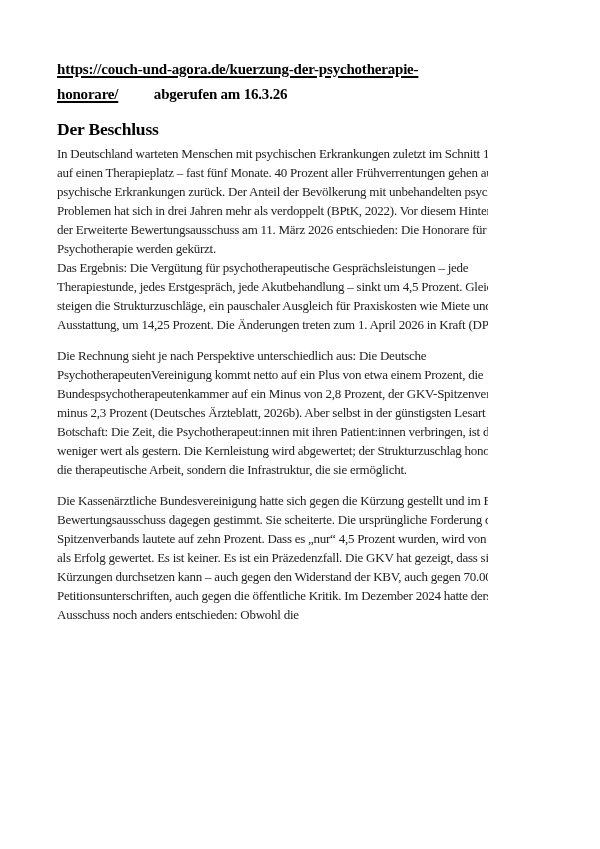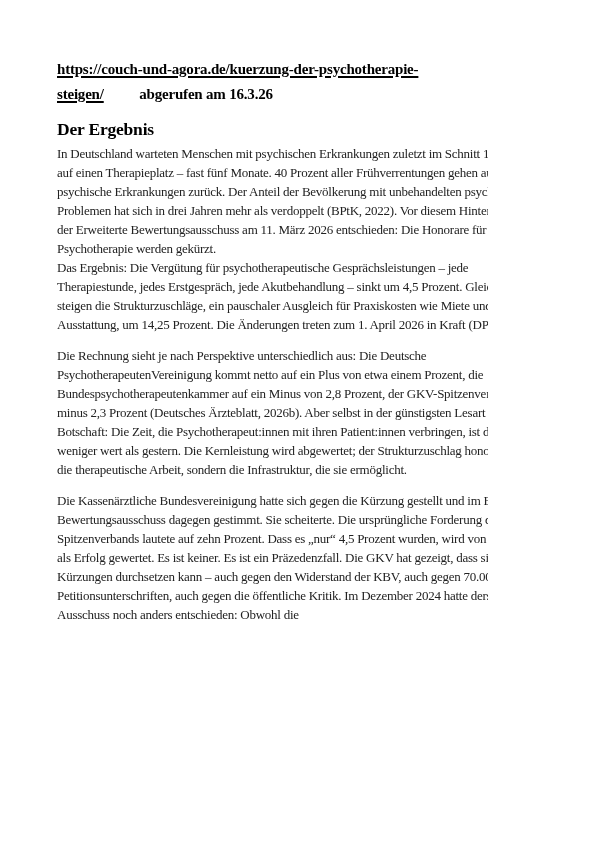--- a/index.html
+++ b/index.html
@@ -68,25 +68,25 @@
   .body-text p.spaced {
     margin-top: 12px;
   }
 </style>
 </head>
 <body>
 
 <div class="page">
 
   <div class="source">
-    <a href="#"><span>https://couch-und-agora.de/kuerzung-der-psychotherapie-</span><br><span>steigen/</span></a><span class="note"> <span>abgerufen am 16.3.26</span></span>
+    <a href="#"><span>https://couch-und-agora.de/kuerzung-der-psychotherapie-</span><br><span>honorare/</span></a><span class="note"> <span>abgerufen am 16.3.26</span></span>
   </div>
 
 
-  <h2 class="section">Der Ergebnis</h2>
+  <h2 class="section">Der Beschluss</h2>
 
   <div class="body-text">
     <p class="first">In Deutschland warteten Menschen mit psychischen Erkrankungen zuletzt im Schnitt 142 Tage auf einen Therapieplatz – fast fünf Monate. 40 Prozent aller Frühverrentungen gehen auf psychische Erkrankungen zurück. Der Anteil der Bevölkerung mit unbehandelten psychischen Problemen hat sich in drei Jahren mehr als verdoppelt (BPtK, 2022). Vor diesem Hintergrund hat der Erweiterte Bewertungsausschuss am 11. März 2026 entschieden: Die Honorare für Psychotherapie werden gekürzt.</p>
     <p>Das Ergebnis: Die Vergütung für psychotherapeutische Gesprächsleistungen – jede Therapiestunde, jedes Erstgespräch, jede Akutbehandlung – sinkt um 4,5 Prozent. Gleichzeitig steigen die Strukturzuschläge, ein pauschaler Ausgleich für Praxiskosten wie Miete und Ausstattung, um 14,25 Prozent. Die Änderungen treten zum 1. April 2026 in Kraft (DPtV, 2026a).</p>
     <p class="spaced">Die Rechnung sieht je nach Perspektive unterschiedlich aus: Die Deutsche PsychotherapeutenVereinigung kommt netto auf ein Plus von etwa einem Prozent, die Bundespsychotherapeutenkammer auf ein Minus von 2,8 Prozent, der GKV-Spitzenverband auf minus 2,3 Prozent (Deutsches Ärzteblatt, 2026b). Aber selbst in der günstigsten Lesart bleibt die Botschaft: Die Zeit, die Psychotherapeut:innen mit ihren Patient:innen verbringen, ist der GKV weniger wert als gestern. Die Kernleistung wird abgewertet; der Strukturzuschlag honoriert nicht die therapeutische Arbeit, sondern die Infrastruktur, die sie ermöglicht.</p>
     <p class="spaced">Die Kassenärztliche Bundesvereinigung hatte sich gegen die Kürzung gestellt und im Erweiterten Bewertungsausschuss dagegen gestimmt. Sie scheiterte. Die ursprüngliche Forderung des GKV-Spitzenverbands lautete auf zehn Prozent. Dass es „nur“ 4,5 Prozent wurden, wird von manchen als Erfolg gewertet. Es ist keiner. Es ist ein Präzedenzfall. Die GKV hat gezeigt, dass sie Kürzungen durchsetzen kann – auch gegen den Widerstand der KBV, auch gegen 70.000 Petitionsunterschriften, auch gegen die öffentliche Kritik. Im Dezember 2024 hatte derselbe Ausschuss noch anders entschieden: Obwohl die</p>
   </div>
 
 </div>
 

